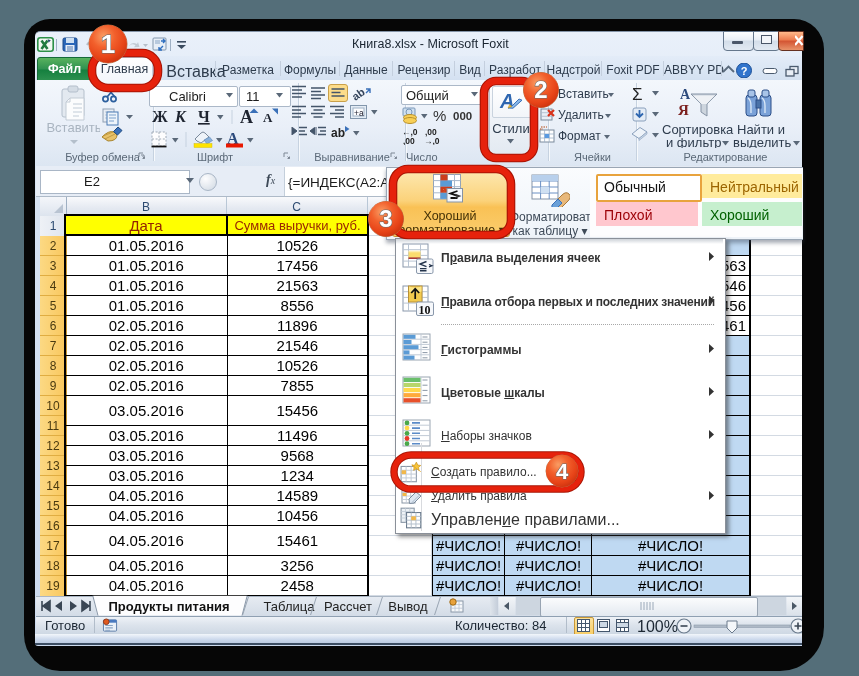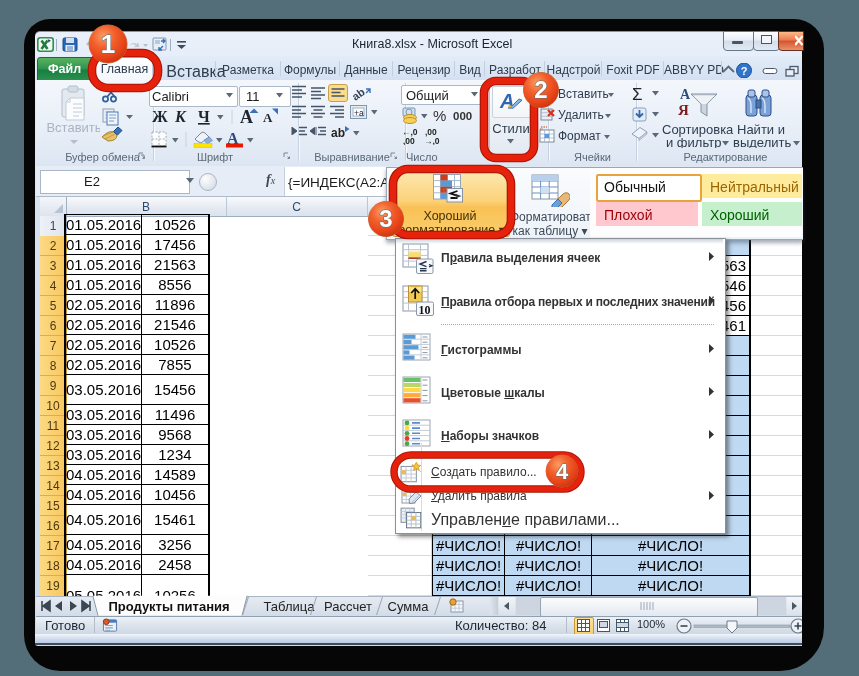--- a/index.html
+++ b/index.html
@@ -30,21 +30,21 @@
 
  <rect x="116" y="1" width="13" height="12" rx="1" fill="#e7eef7" stroke="#8296ad"></rect>
  <rect x="118" y="3" width="5" height="4" fill="#b7c9de"></rect>
  <path d="M124 4 l4 0 m-2 -2 l2 2 -2 2" stroke="#2f6fc0" stroke-width="1.4" fill="none"></path>
  <path d="M126 9 l-4 4 m0 -3 l0 3 3 0" stroke="#2f6fc0" stroke-width="1.4" fill="none"></path>
  <rect x="133" y="2" width="1" height="12" fill="#9fb0c4"></rect>
 
  <rect x="140" y="4" width="9" height="1.6" fill="#3c4c60"></rect>
  <path d="M140 8 l9 0 -4.5 4z" fill="#3c4c60"></path>
 </svg>
-<div class="tx" style="left:352px;top:37px;font-size:12.5px;color:#18232f">Книга8.xlsx  -  Microsoft Excel</div>
+<div class="tx" style="left:352px;top:37px;font-size:12.5px;color:#18232f">Книга8.xlsx  -  Microsoft Foxit</div>
 
 <div class="a" style="left:723px;top:31px;width:79px;height:18px">
  <div class="a" style="left:0;top:0;width:29px;height:18px;background:linear-gradient(#fdfeff,#e8eef5 45%,#d3dde9 50%,#e2eaf3);border:1px solid #65778c;border-radius:0 0 4px 4px"></div>
  <div class="a" style="left:9px;top:10px;width:11px;height:3px;background:#4a5668;border-radius:1px"></div>
  <div class="a" style="left:30px;top:0;width:25px;height:18px;background:linear-gradient(#fdfeff,#e8eef5 45%,#d3dde9 50%,#e2eaf3);border:1px solid #65778c;border-radius:0 0 4px 4px"></div>
  <div class="a" style="left:38px;top:4px;width:9px;height:7px;border:1.5px solid #4a5668;background:#f2f5f9"></div>
  <div class="a" style="left:55px;top:0;width:24px;height:18px;background:linear-gradient(#ffb98a,#ec7a4d 45%,#d35432 50%,#e8936a);border:1px solid #653020;border-radius:0 0 0 4px"></div>
  <svg class="a" style="left:72px;top:4px" width="10" height="11" viewBox="0 0 10 11">
       <path d="M0 1 L7.5 10 M7.5 1 L0 10" stroke="#fff" stroke-width="2.2"></path>
     </svg>
@@ -133,21 +133,21 @@
  <path d="M5 26 h7 M5 29 h7 M5 32 h5" stroke="#b9c7d8" stroke-width="1.1"></path>
  <rect x="7" y="26" width="11" height="13" fill="#eef4fa" stroke="#4a7ab4"></rect>
  <path d="M9 29 h7 M9 32 h7 M9 35 h5" stroke="#7aa0cc" stroke-width="1.1"></path>
  <path d="M26 29 l7 0 -3.5 4z" fill="#5a6878"></path>
  <path d="M2 51 q7 -7 12 -5 l3 3 q0 6 -9 6z" fill="#e8c26a" stroke="#a8852e"></path>
  <path d="M13.5 45.5 l4.5 -4.5 4 3.5 -4.5 4.5z" fill="#3a70b8" stroke="#1e4a80"></path>
  <path d="M3 50 l10 -4 M5 53 l10 -5" stroke="#b89038" stroke-width=".8"></path>
 </svg>
 
 <div class="a" style="left:149px;top:86px;width:87px;height:19px;background:#fff;border:1px solid #abb8c8;border-radius:2px"></div>
-<div class="tx" style="left:152px;top:89px;font-size:13px;color:#1c1c1c">Calibri</div>
+<div class="tx" style="left:169px;top:89px;font-size:13px;color:#1c1c1c">Calibri</div>
 <svg class="a" style="left:226px;top:93px" width="8" height="6">
     <path d="M0 0 l7 0 -3.5 4.5z" fill="#5a6878"></path>
   </svg>
 <div class="a" style="left:239px;top:86px;width:50px;height:19px;background:#fff;border:1px solid #abb8c8;border-radius:2px"></div>
 <div class="tx" style="left:246px;top:89px;font-size:13px;color:#1c1c1c">11</div>
 <svg class="a" style="left:276px;top:93px" width="8" height="6">
     <path d="M0 0 l7 0 -3.5 4.5z" fill="#5a6878"></path>
   </svg>
 <svg class="a" style="left:140px;top:106px" width="145" height="44" viewBox="0 0 145 44">
  <g font-family="'Liberation Serif',serif" font-weight="bold" font-size="16" fill="#1e2430">
@@ -331,20 +331,24 @@
       <path d="M0 19.5 h26 M0 39.5 h26 M0 59.5 h26 M0 79.5 h26 M0 99.5 h26 M0 119.5 h26 M0 139.5 h26 M0 159.5 h26 M0 179.5 h26 M0 199.5 h26 M0 219.5 h26 M0 239.5 h26 M0 259.5 h26 M0 279.5 h26 M0 299.5 h26 M0 319.5 h26 M0 339.5 h26"></path>
     </g>
 </svg>
 
 <div class="a" style="left:368px;top:216px;width:64px;height:380px;background:repeating-linear-gradient(#fff 0 19px,#d3dae3 19px 20px)"></div>
 <div class="a" style="left:431px;top:216px;width:1px;height:380px;background:#d3dae3"></div>
 <div class="a" style="left:751px;top:216px;width:51px;height:380px;background:repeating-linear-gradient(#fff 0 19px,#d3dae3 19px 20px)"></div>
 
 <table class="a" style="left:64px;top:214px;border-collapse:collapse;table-layout:fixed;font-size:15px;color:#000;text-align:center" cellspacing="0">
 <tbody>
+      <tr style="height:20px">
+        <td style="width:160px;background:#ffff00;border:2px solid #000;color:#932400;padding:0">Дата</td>
+        <td style="width:139px;background:#ffff00;border:2px solid #000;color:#9a2800;padding:0;font-size:13px">Сумма выручки, руб.</td>
+      </tr>
 <tr style="height:20px">
         <td style="border:1px solid #000;border-left-width:2px;padding:0">01.05.2016</td>
         <td style="border:1px solid #000;border-right-width:2px;padding:0">10526</td>
       </tr>
 <tr style="height:20px">
         <td style="border:1px solid #000;border-left-width:2px;padding:0">01.05.2016</td>
         <td style="border:1px solid #000;border-right-width:2px;padding:0">17456</td>
       </tr>
 <tr style="height:20px">
         <td style="border:1px solid #000;border-left-width:2px;padding:0">01.05.2016</td>
@@ -501,21 +505,21 @@
       <path d="M30 2 l7 5 -7 5z"></path>
       <path d="M42 2 l7 5 -7 5z M50 2 v10" stroke="#3a4654" stroke-width="1.6"></path>
     </g>
 </svg>
 <div class="a" style="left:95px;top:596px;width:148px;height:20px;background:#fdfdfe;border-left:1px solid #8a98a8;border-right:1px solid #8a98a8;transform:perspective(30px) rotateX(-6deg)"></div>
 <div class="tx" style="left:95px;top:599px;width:148px;text-align:center;font-size:13px;font-weight:bold;color:#111">Продукты питания</div>
 <div class="tx" style="left:258px;top:599px;width:62px;text-align:center;font-size:13px;color:#222">Таблица</div>
 <div class="a" style="left:245px;top:597px;width:1px;height:18px;background:#98a4b2;transform:skewX(-18deg)"></div>
 <div class="tx" style="left:318px;top:599px;width:60px;text-align:center;font-size:13px;color:#222">Рассчет</div>
 <div class="a" style="left:313px;top:597px;width:1px;height:18px;background:#98a4b2;transform:skewX(-18deg)"></div>
-<div class="tx" style="left:384px;top:599px;width:48px;text-align:center;font-size:13px;color:#222">Сумма</div>
+<div class="tx" style="left:384px;top:599px;width:48px;text-align:center;font-size:13px;color:#222">Вывод</div>
 <div class="a" style="left:379px;top:597px;width:1px;height:18px;background:#98a4b2;transform:skewX(-18deg)"></div>
 <div class="a" style="left:437px;top:597px;width:1px;height:18px;background:#98a4b2;transform:skewX(-18deg)"></div>
 <svg class="a" style="left:448px;top:598px" width="20" height="16" viewBox="0 0 20 16">
  <rect x="3" y="3" width="12" height="11" fill="#f6f8fa" stroke="#8a98a8"></rect>
  <path d="M3 6.6 h12 M3 10.2 h12 M7 3 v11 M11 3 v11" stroke="#b9c4d2" stroke-width=".8"></path>
  <circle cx="5" cy="4" r="3.2" fill="#e8a23c" stroke="#a06a14"></circle>
 </svg>
 
 <div class="a" style="left:490px;top:597px;width:8px;height:18px;background:linear-gradient(90deg,#dfe5ec,#c4cdd9)"></div>
 <div class="a" style="left:499px;top:597px;width:16px;height:18px;background:linear-gradient(#f2f5f8,#dbe2ea)"></div>
@@ -550,21 +554,21 @@
   </svg>
 <svg class="a" style="left:597px;top:619px" width="13" height="13">
     <rect x="0.5" y="0.5" width="12" height="12" fill="#fff" stroke="#44566c"></rect>
     <rect x="2.5" y="2.5" width="8" height="6" fill="#cdd8e4" stroke="#44566c"></rect>
   </svg>
 <svg class="a" style="left:616px;top:619px" width="13" height="13">
     <rect x="0.5" y="0.5" width="12" height="12" fill="#fff" stroke="#44566c"></rect>
     <path d="M4.5 .5 v12 M8.5 .5 v12" stroke="#44566c"></path>
     <rect x="0.5" y="3.5" width="12" height="5" fill="#cdd8e4" stroke="#44566c"></rect>
   </svg>
-<div class="tx" style="left:637px;top:618px;font-size:11px;color:#1c2733">100%</div>
+<div class="tx" style="left:637px;top:618px;font-size:16px;color:#1c2733">100%</div>
 <svg class="a" style="left:676px;top:618px" width="126" height="17" viewBox="0 0 126 17">
  <circle cx="8" cy="8" r="7" fill="#eef2f7" stroke="#6a7a8c" stroke-width="1.2"></circle>
  <path d="M4.5 8 h7" stroke="#3a4654" stroke-width="1.6"></path>
  <rect x="18" y="7" width="96" height="2.4" fill="#aeb9c6" stroke="#8d9cac" stroke-width=".6"></rect>
  <path d="M51 3 h10 v7 l-5 5 -5 -5z" fill="#f4f7fa" stroke="#6a7a8c"></path>
  <circle cx="122" cy="8" r="7" fill="#eef2f7" stroke="#6a7a8c" stroke-width="1.2"></circle>
  <path d="M118.5 8 h7 M122 4.5 v7" stroke="#3a4654" stroke-width="1.6"></path>
 </svg>
 
 <div class="a" style="left:35px;top:634px;width:767px;height:9px;background:linear-gradient(#f2f6fb,#ccd9ec 60%,#bccbe2)"></div>
@@ -682,21 +686,21 @@
   <path d="M1 6.2 h27 M1 11.4 h27 M1 16.6 h27 M1 21.8 h27" stroke="#c2cbd6"></path>
   <circle cx="5" cy="3.9" r="2.4" fill="#4aa84a"></circle>
       <circle cx="5" cy="9.1" r="2.4" fill="#ffd84a"></circle>
   <circle cx="5" cy="14.3" r="2.4" fill="#4aa84a"></circle>
       <circle cx="5" cy="19.5" r="2.4" fill="#e83a2a"></circle>
   <circle cx="5" cy="24.7" r="2.4" fill="#4aa84a"></circle>
   <g stroke="#5b8bc8" stroke-width="1.6">
         <path d="M10 3.9 h8 M10 9.1 h8 M10 14.3 h8 M10 19.5 h8 M10 24.7 h8"></path>
       </g>
  </svg>
- <div class="tx" style="left:46px;top:191px;font-weight:bold"><u>Н</u>аборы значков</div>
+ <div class="tx" style="left:46px;top:191px;font-weight:normal"><u>Н</u>аборы значков</div>
  <svg class="a" style="left:314px;top:192px" width="6" height="10">
       <path d="M0 0 l5 4.5 -5 4.5z" fill="#333"></path>
     </svg>
  <div class="a" style="left:26px;top:205px;width:1px;height:88px;background:#d8dade"></div>
 
  <svg class="a" style="left:5px;top:224px" width="24" height="22" viewBox="0 0 22 20">
   <rect x="1" y="4" width="14" height="14" fill="#fff" stroke="#8a97a6"></rect>
   <path d="M1 7.5 h14 M1 11 h14 M1 14.5 h14 M5.6 4 v14 M10.2 4 v14" stroke="#c2cbd6" stroke-width=".9"></path>
   <rect x="1.5" y="7.5" width="4" height="3.5" fill="#f2b84a"></rect>
   <path d="M15 0 l1.3 2.7 2.7 .4 -2 1.8 .5 2.7 -2.5 -1.4 -2.5 1.4 .4 -2.7 -2 -1.8 2.7 -.4z" fill="#f6c33a" stroke="#c8901a" stroke-width=".6"></path>

